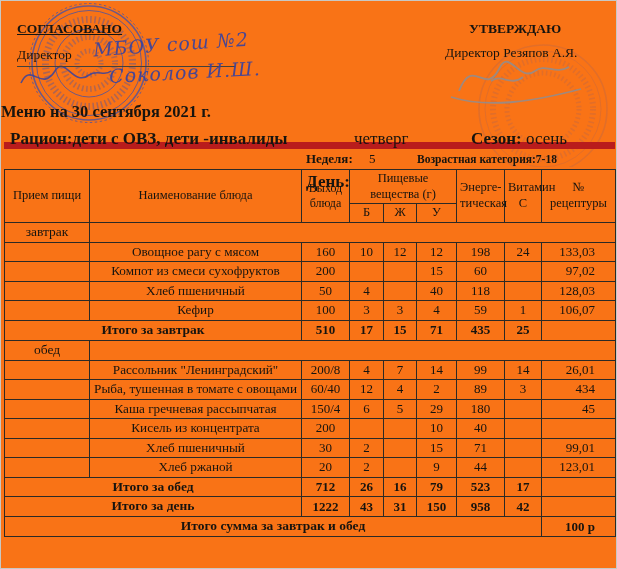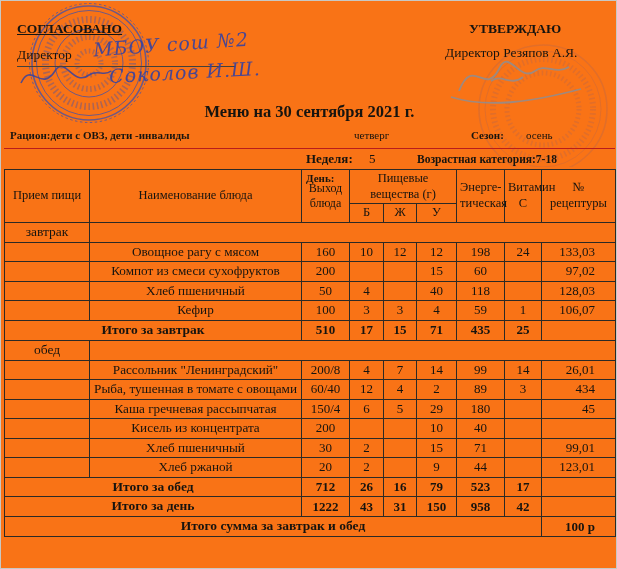--- a/index.html
+++ b/index.html
@@ -19,22 +19,22 @@
                  color:var(--handwriting-blue); font-size:19px; letter-spacing:1px; opacity:.85; white-space:nowrap; }
   .hw1 { left:92px; top:32px; transform:rotate(-4deg); }
   .hw2 { left:108px; top:60px; transform:rotate(-3deg); }
   .stamp-svg { position:absolute; pointer-events:none; }
   .stamp-left { left:8px; top:0px; }
   .stamp-right { left:430px; top:30px; opacity:.9; }
   .stamp-ring { stroke:var(--stamp-blue); fill:none; }
   .stamp-faint { stroke:var(--stamp-blue); fill:none; opacity:.14; }
   .sig-blue { stroke:var(--handwriting-blue); fill:none; stroke-width:1.6; opacity:.8; }
   .sig-gray { stroke:var(--signature-gray); fill:none; stroke-width:1.8; opacity:.9; }
-  .doc-title { position:absolute; left:0; top:101px; width:617px; text-align:center; font-weight:bold; font-size:16.5px; }
-  .meta1 { position:absolute; left:3px; top:128px; width:611px; height:20px; border-bottom:1px solid #b91c1c; font-size:11px; }
+  .doc-title { position:absolute; left:0; top:101px; width:617px; text-align:left; font-weight:bold; font-size:16.5px; }
+  .meta1 { position:absolute; left:3px; top:128px; width:611px; height:20px; border-bottom:7px solid #b91c1c; font-size:17px; }
   .meta2 { position:absolute; left:3px; top:150px; width:611px; height:17px; font-size:13px; }
   .m-ration { position:absolute; left:6px; top:0; font-weight:bold; }
   .m-day-l  { position:absolute; left:302px; top:4px; font-weight:bold;margin-top:39px; }
   .m-day-v  { position:absolute; left:350px; top:0; }
   .m-season-l { position:absolute; left:467px; top:0; font-weight:bold; }
   .m-season-v { position:absolute; left:522px; top:0;text-align:right; }
   .m-week-l { position:absolute; left:302px; top:0; font-weight:bold; }
   .m-week-v { position:absolute; left:365px; top:0; }
   .m-age    { position:absolute; left:413px; top:2px; font-weight:bold; font-size:11.5px; }
   

